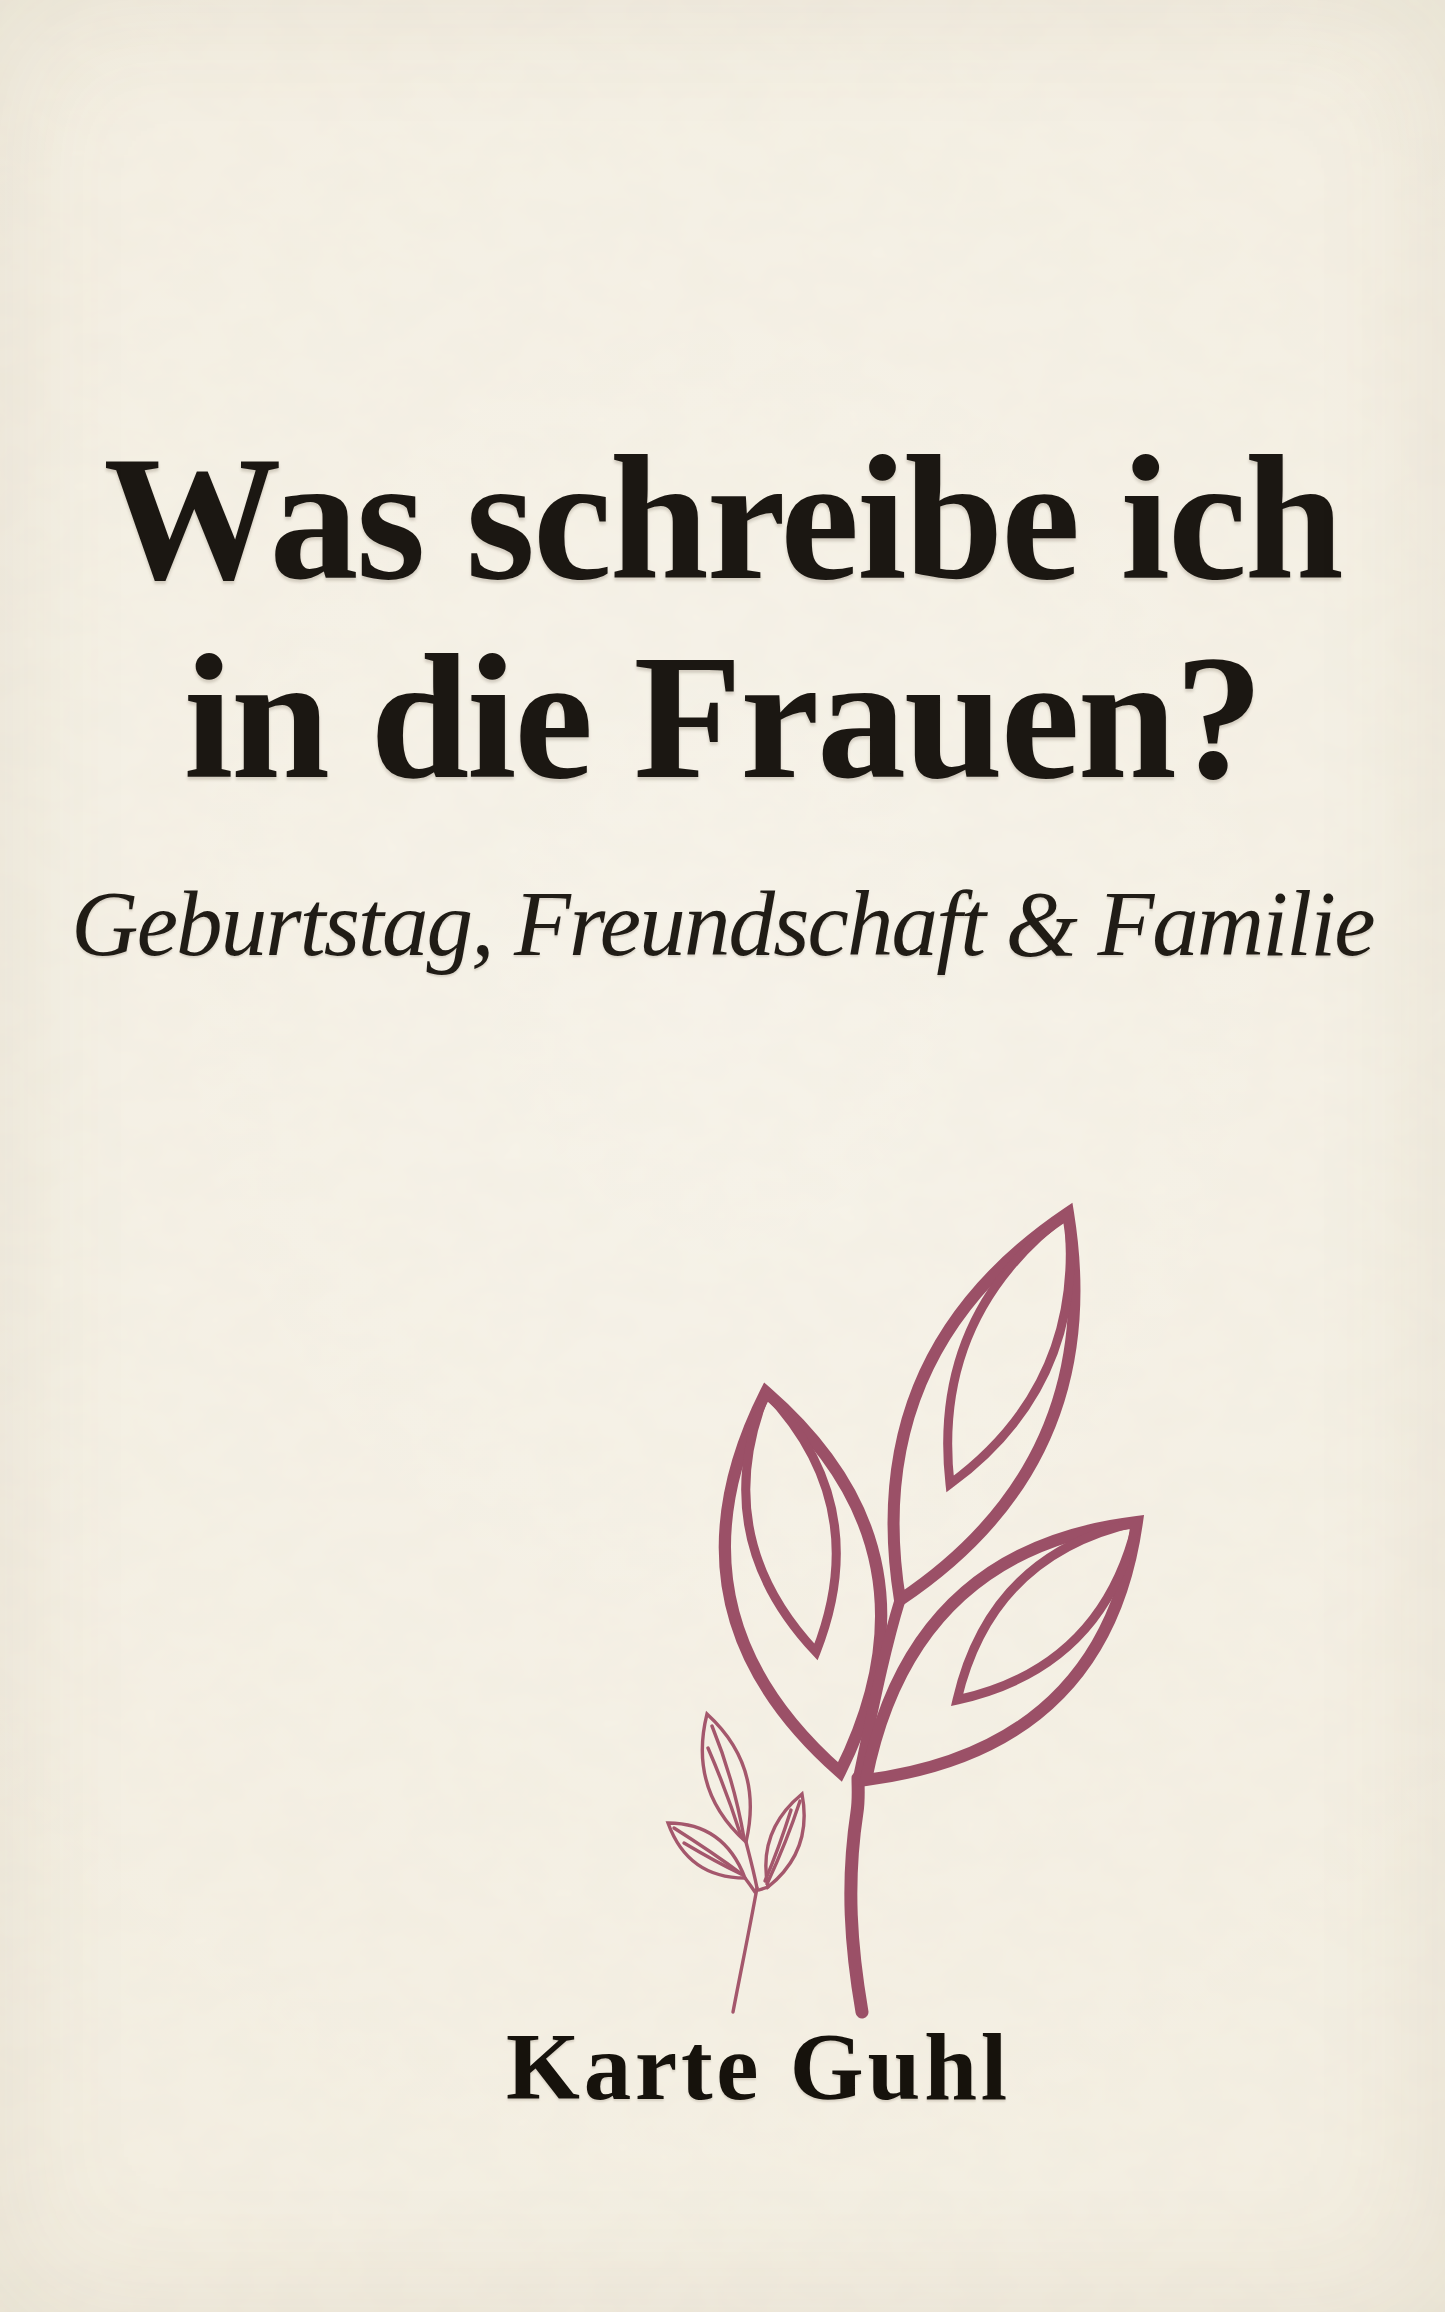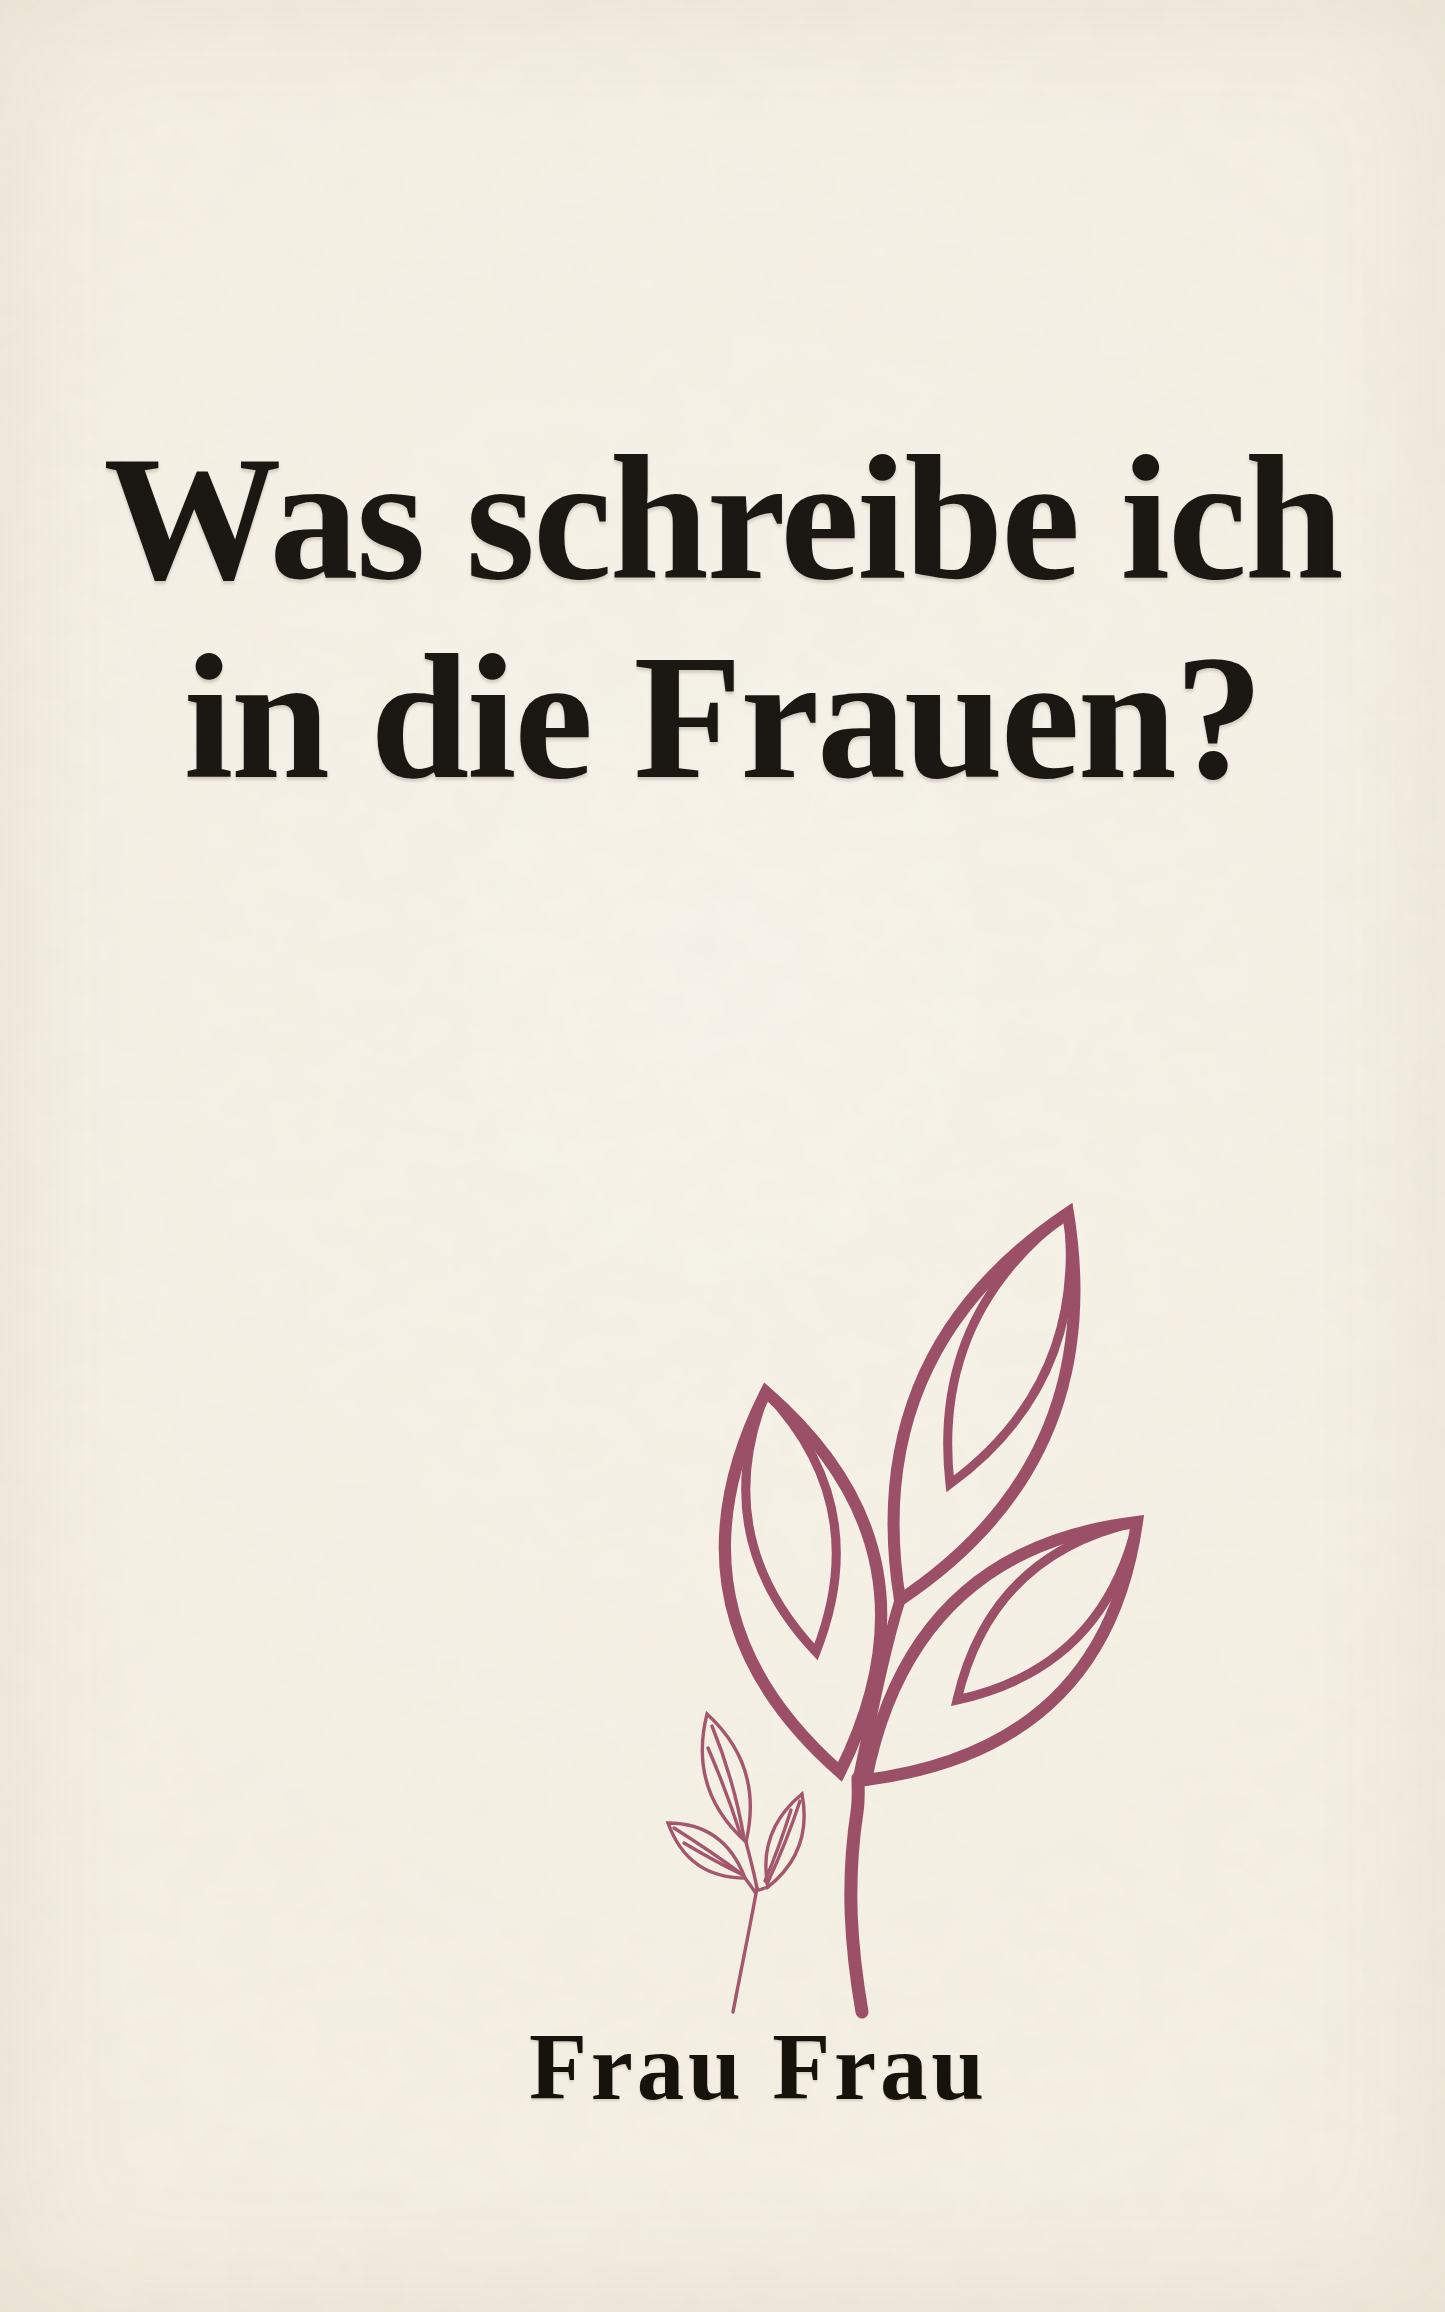--- a/index.html
+++ b/index.html
@@ -106,20 +106,21 @@
     <rect width="100%" height="100%" filter="url(#paperCloud)"></rect>
     <rect width="100%" height="100%" filter="url(#paperFiber)"></rect>
   </svg>
 
   <h1 class="title">
     <span class="line">Was schreibe ich</span>
     <span class="line">in die Frauen?</span>
   </h1>
 
   <h2 class="subtitle">
+    <span class="line">Geburtstag, Freundschaft &amp; Familie</span>
   </h2>
 
   <svg class="illustration" xmlns="http://www.w3.org/2000/svg" viewBox="0 0 1445 2312">
     <g>
       <path class="big w-stem" d="M862 2012 C851 1948 846 1884 857 1812 C859 1799 858 1788 858 1778"></path>
       <path class="big w-outer" d="M840 1772 Q950 1552 766 1392 Q656 1610 840 1772 Z"></path>
       <path class="big w-inner" d="M816 1652 Q874 1505 766 1392 Q708 1537 816 1652 Z"></path>
       <path class="big w-stalk" d="M858 1780 C872 1714 884 1652 900 1600"></path>
       <path class="big w-outer" d="M900 1600 Q1108 1461 1068 1213 Q860 1353 900 1600 Z"></path>
       <path class="big w-inner" d="M950 1484 Q1087 1383 1068 1213 Q931 1315 950 1484 Z"></path>
@@ -136,15 +137,15 @@
       <path class="fine" d="M745 1878 Q724 1823 668 1823 Q688 1878 745 1878 Z"></path>
       <path class="fine" d="M743 1875 Q712 1852 674 1828"></path>
       <path class="fine" d="M741 1874 Q716 1862 684 1843"></path>
       <path class="fine" d="M759 1890 C762 1889 765 1888 768 1887"></path>
       <path class="fine" d="M768 1887 Q813 1851 802 1794 Q757 1831 768 1887 Z"></path>
       <path class="fine" d="M767 1884 Q787 1841 800 1801"></path>
       <path class="fine" d="M765 1881 Q779 1848 791 1810"></path>
     </g>
   </svg>
 
-  <div class="author">Frau Frau</div>
+  <div class="author">Karte Guhl</div>
 
 </div>
 
 </body></html>

